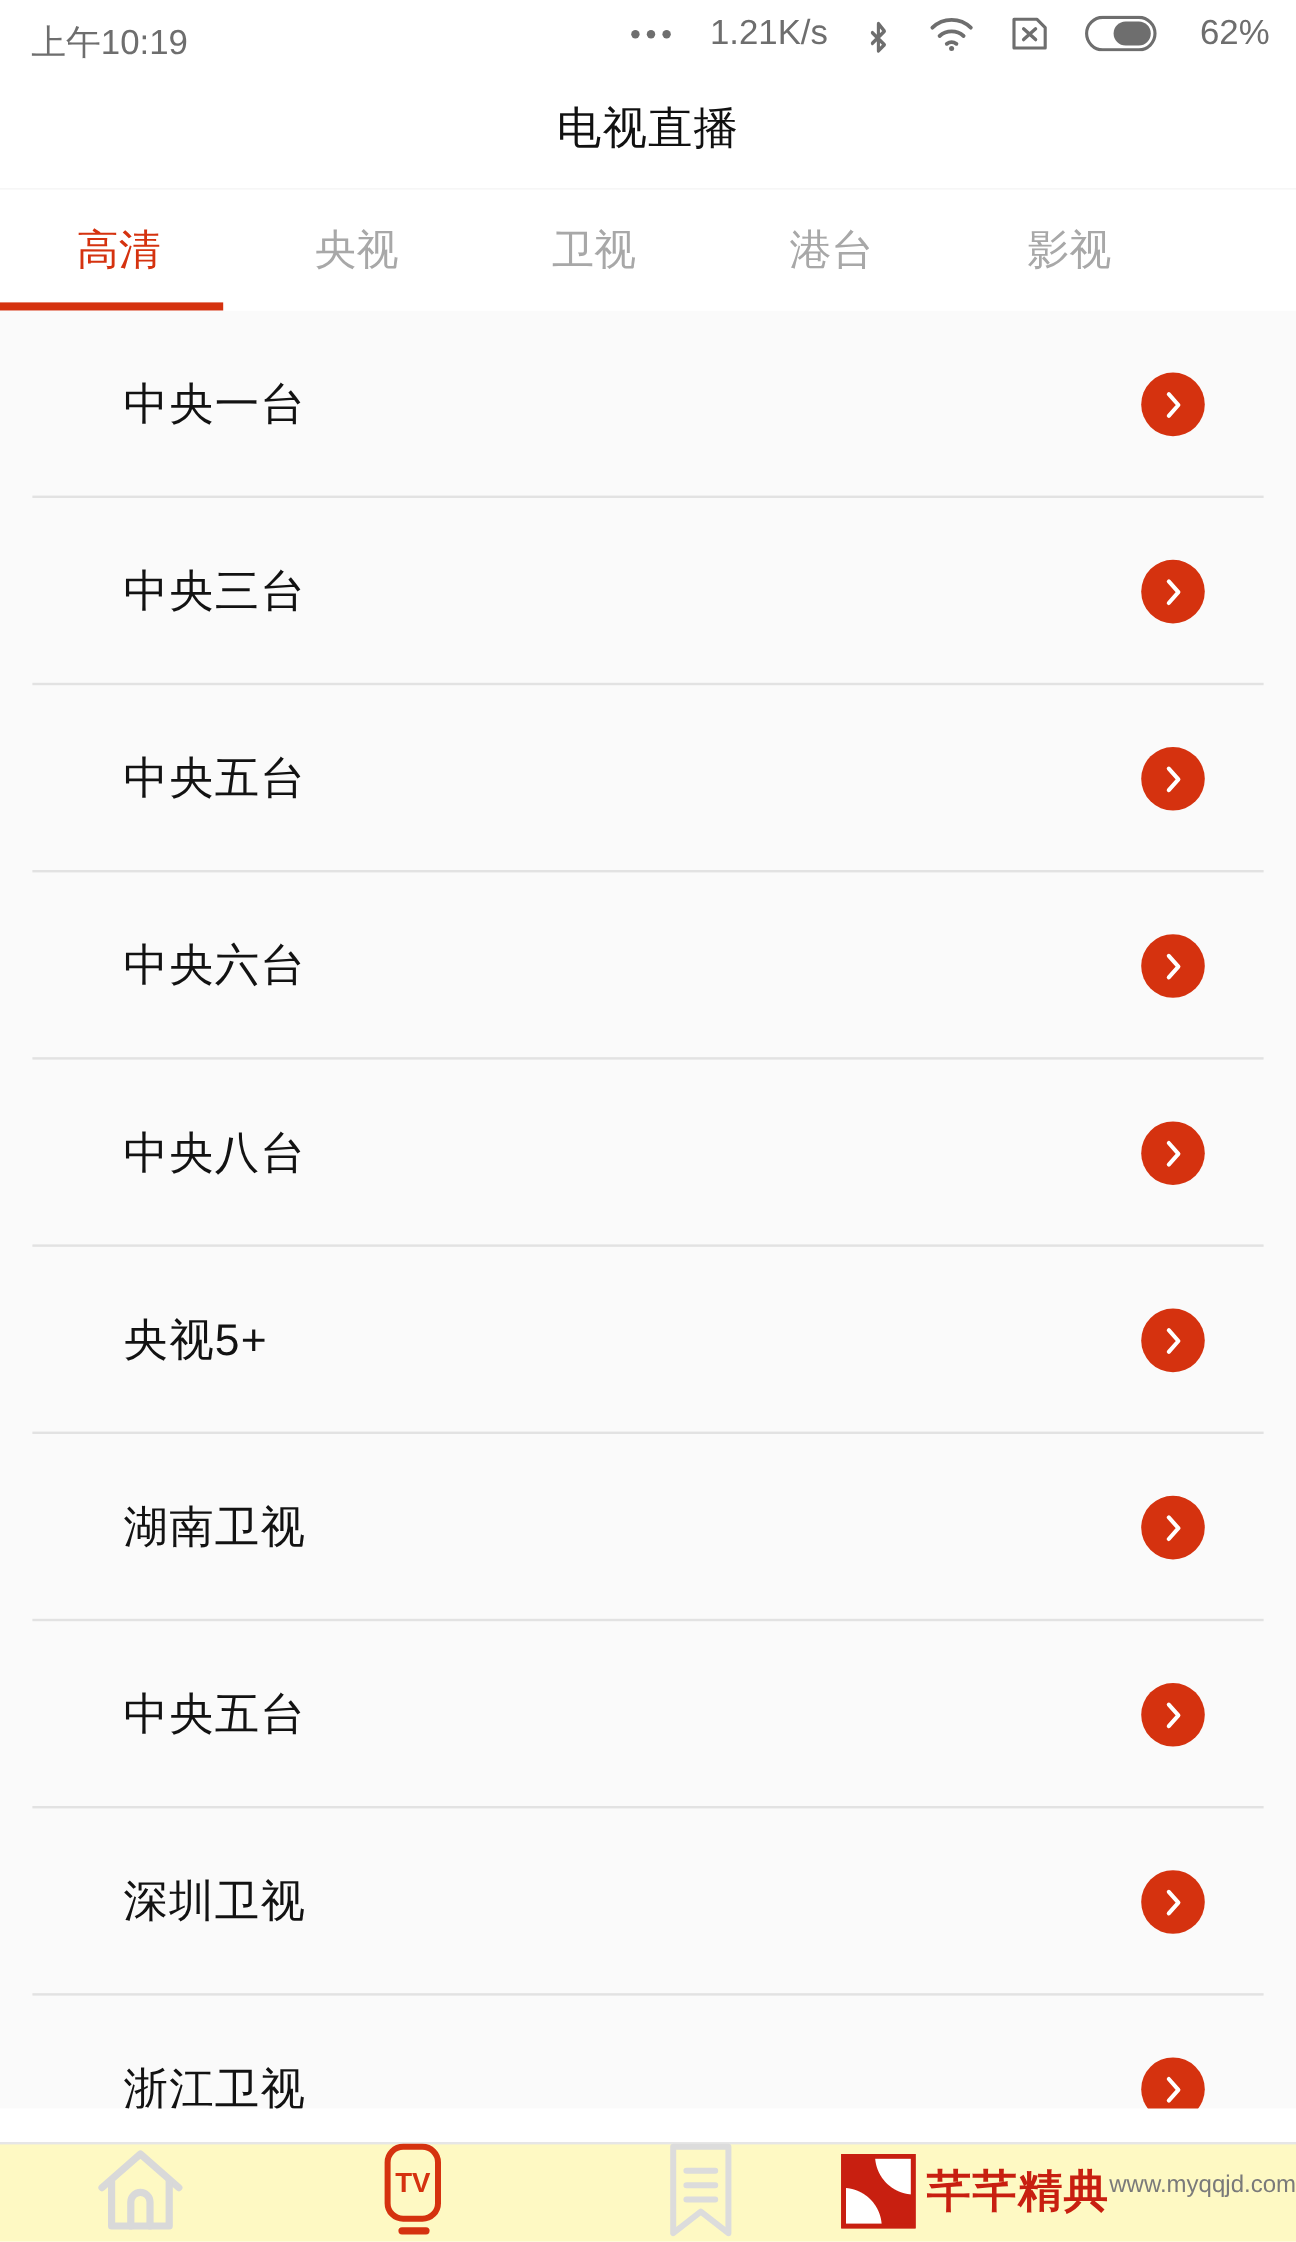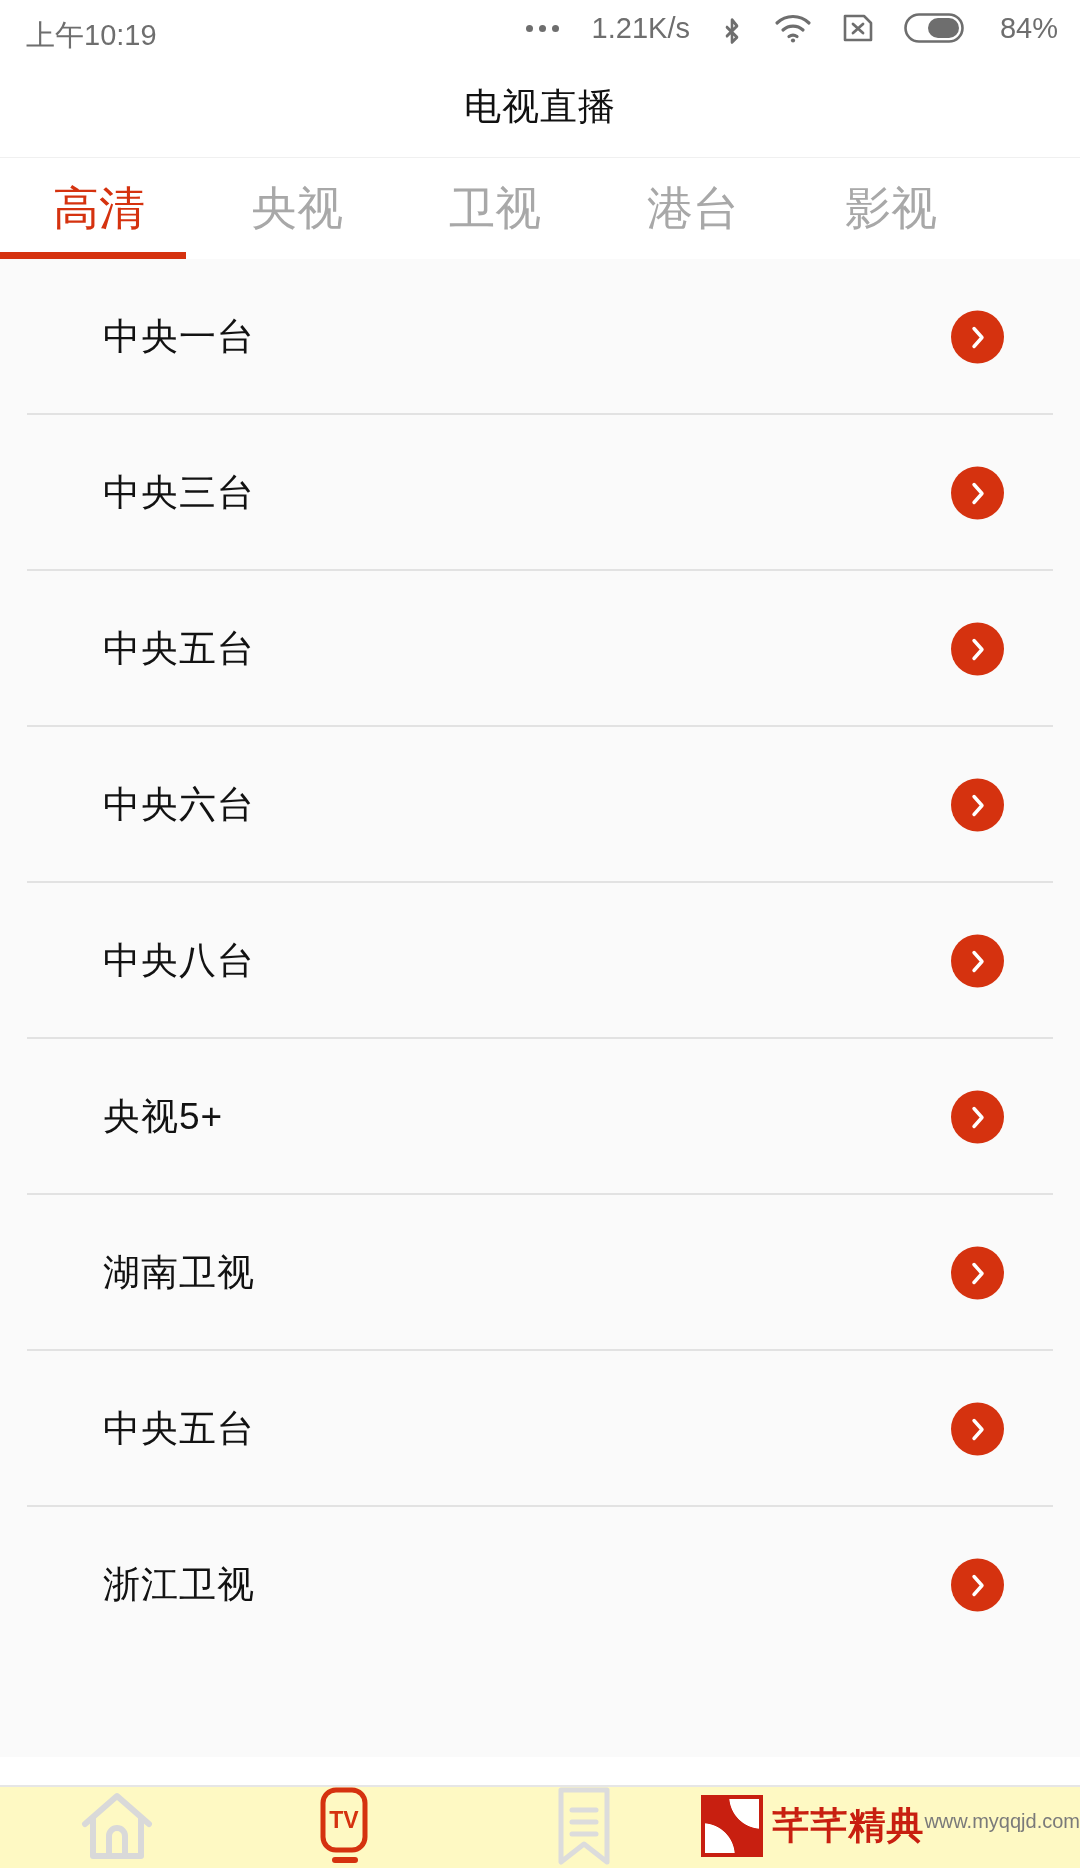--- a/index.html
+++ b/index.html
@@ -40,21 +40,21 @@
     position:relative;
     height:101px; width:1080px;
     background:#ffffff;
     display:flex; align-items:center;
     overflow:hidden;
   }
   .tab{
     flex:0 0 auto;
     width:198px;
     text-align:center;
-    font-size:46px;
+    font-size:35px;
     color:#a8a8a8;
     line-height:101px;
     white-space:nowrap;
   }
   .tab.active{ color:#D5320F; }
   .tab-underline{
     position:absolute;
     left:0; bottom:0;
     width:186px; height:7px;
     background:#D5320F;
@@ -180,21 +180,21 @@
       </svg>
     </span>
 
     <span class="sb-ico">
       <svg width="62" height="30" viewBox="0 0 62 30">
         <rect x="1.5" y="1.5" width="57" height="27" rx="13.5" ry="13.5" fill="none" stroke="#6e6e6e" stroke-width="2.6"></rect>
         <rect x="24" y="5" width="31" height="20" rx="10" ry="10" fill="#6e6e6e"></rect>
       </svg>
     </span>
 
-    <span class="sb-batt-pct">84%</span>
+    <span class="sb-batt-pct">62%</span>
   </div>
 </div>
 
 <div class="titlebar">
   <span class="title">电视直播</span>
 </div>
 
 <div class="tabbar">
   <div class="tab active">高清</div>
   <div class="tab">央视</div>
@@ -279,20 +279,29 @@
   <div class="row">
     <span class="row-name">中央五台</span>
     <span class="row-go">
       <svg width="22" height="26" viewBox="0 0 22 26">
           <path d="M7 4 L15 13 L7 22" fill="none" stroke="#ffffff" stroke-width="3.4" stroke-linecap="round" stroke-linejoin="round"></path>
         </svg>
     </span>
     <span class="divider"></span>
   </div>
 
+  <div class="row">
+    <span class="row-name">深圳卫视</span>
+    <span class="row-go">
+      <svg width="22" height="26" viewBox="0 0 22 26">
+          <path d="M7 4 L15 13 L7 22" fill="none" stroke="#ffffff" stroke-width="3.4" stroke-linecap="round" stroke-linejoin="round"></path>
+        </svg>
+    </span>
+    <span class="divider"></span>
+  </div>
 
   <div class="row">
     <span class="row-name">浙江卫视</span>
     <span class="row-go">
       <svg width="22" height="26" viewBox="0 0 22 26">
           <path d="M7 4 L15 13 L7 22" fill="none" stroke="#ffffff" stroke-width="3.4" stroke-linecap="round" stroke-linejoin="round"></path>
         </svg>
     </span>
 
   </div>

